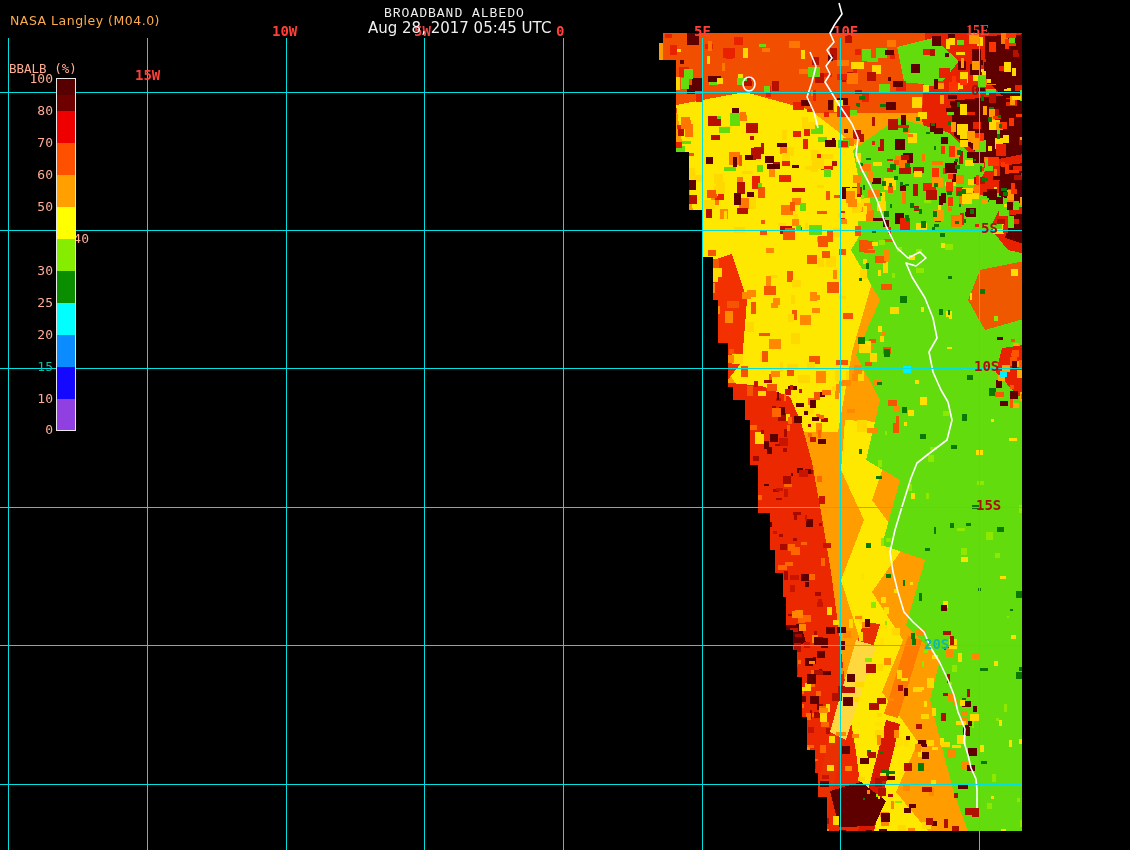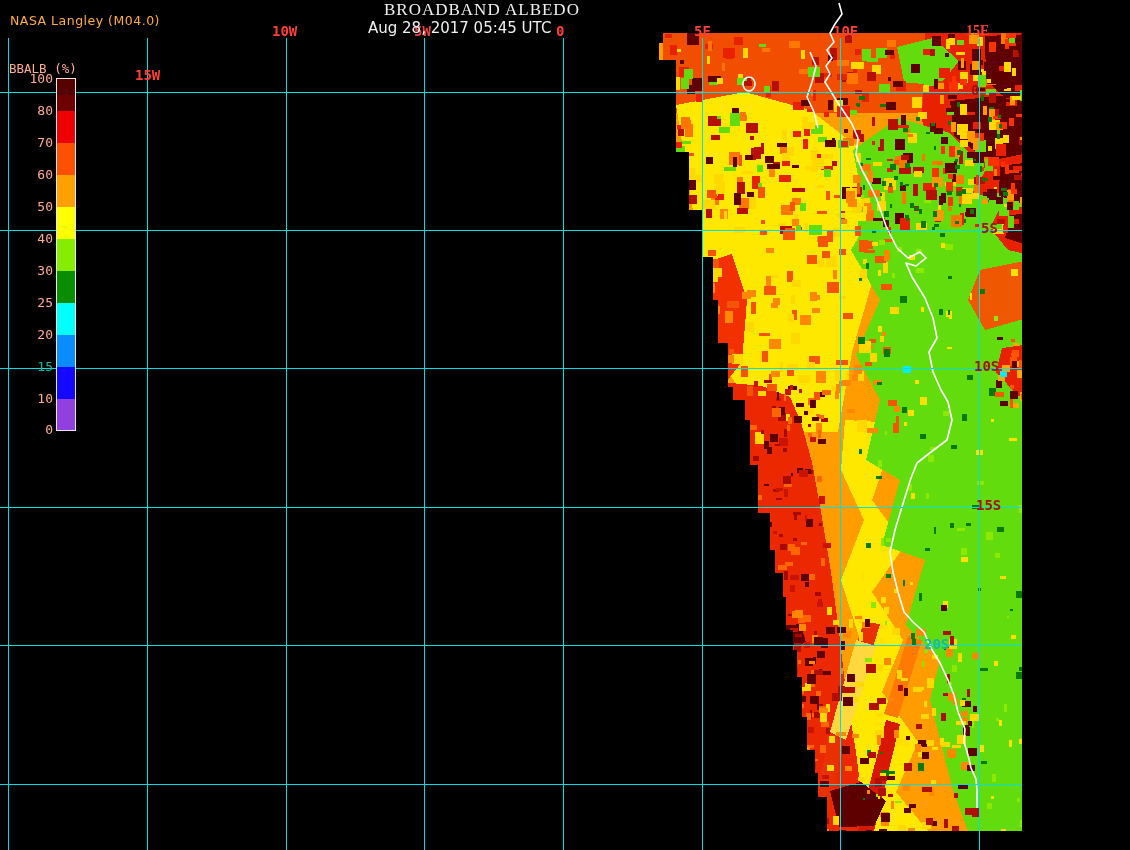--- a/index.html
+++ b/index.html
@@ -1,22 +1,22 @@
 <!DOCTYPE html>
 <html><head>
 <meta charset="utf-8">
 <style>
   html,body{margin:0;padding:0;background:#000;}
   #canvas{position:relative;width:1022px;height:850px;background:#000;overflow:hidden;
           font-family:"DejaVu Sans Mono",monospace;}
   #map-svg{position:absolute;left:0;top:0;}
   .credit{position:absolute;left:10px;top:13px;font-family:"DejaVu Sans",sans-serif;
           font-size:12.5px;letter-spacing:.5px;white-space:pre;}
-  .title{position:absolute;left:384px;top:0;font-family:Liberation Serif, serif;
-         font-size:17px;letter-spacing:1px;white-space:pre;}
+  .title{position:absolute;left:384px;top:6px;font-family:Liberation Mono, monospace;
+         font-size:13px;letter-spacing:1px;white-space:pre;}
   .subtitle{position:absolute;left:368px;top:19px;font-family:"DejaVu Sans",sans-serif;
             font-size:15px;white-space:pre;}
   .geo-label{position:absolute;font-size:14px;line-height:14px;font-weight:bold;white-space:pre;}
   .cb-label{position:absolute;left:9px;top:61px;font-size:12.5px;white-space:pre;}
   .cb-tick{position:absolute;left:0;width:53px;text-align:right;font-size:13px;line-height:14px;}
   #cb-bar{position:absolute;left:56px;top:78px;width:18px;border:1px solid #E8E8E8;font-size:0;}
   #cb-bar div{width:18px;}
   .caption{position:absolute;left:310px;top:835px;font-size:13px;letter-spacing:1px;white-space:pre;}
 </style>
 </head>
@@ -1736,21 +1736,21 @@
     </svg>
 
   <div class="credit" id="credit" style="color: rgb(255, 172, 74);">NASA Langley (M04.0)</div>
   <div class="cb-label" id="cb-label" style="color: rgb(255, 173, 147);">BBALB (%)</div>
   <div id="cb-ticks">
       <div class="cb-tick" style="top: 72px; color: rgb(255, 173, 147);">100</div>
       <div class="cb-tick" style="top: 104px; color: rgb(255, 173, 147);">80</div>
       <div class="cb-tick" style="top: 136px; color: rgb(255, 173, 147);">70</div>
       <div class="cb-tick" style="top: 168px; color: rgb(255, 173, 147);">60</div>
       <div class="cb-tick" style="top: 200px; color: rgb(255, 173, 147);">50</div>
-      <div class="cb-tick" style="top: 232px; color: rgb(255, 173, 147);">40</div>
+      <div class="cb-tick" style="top: 232px; color: rgb(255, 173, 147); padding-left: 36px;">40</div>
       <div class="cb-tick" style="top: 264px; color: rgb(255, 173, 147);">30</div>
       <div class="cb-tick" style="top: 296px; color: rgb(255, 173, 147);">25</div>
       <div class="cb-tick" style="top: 328px; color: rgb(255, 173, 147);">20</div>
       <div class="cb-tick" style="top: 360px; color: #14b8a6;">15</div>
       <div class="cb-tick" style="top: 392px; color: rgb(255, 173, 147);">10</div>
       <div class="cb-tick" style="top: 423px; color: rgb(255, 173, 147);">0</div>
     </div>
   <div id="cb-bar">
       <div style="height: 16px; background: rgb(86, 0, 0);"></div>
       <div style="height: 16px; background: rgb(110, 0, 0);"></div>

